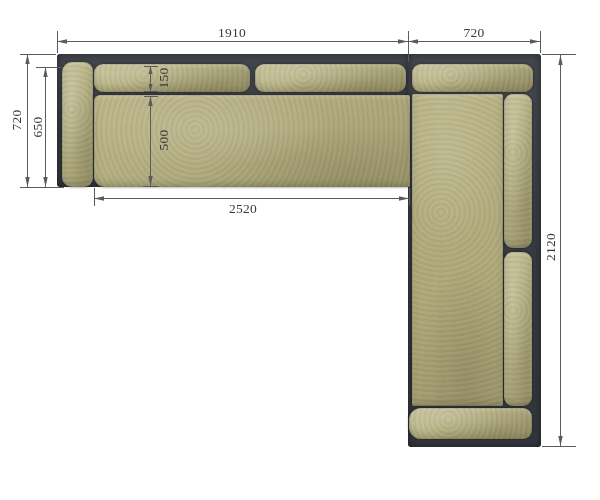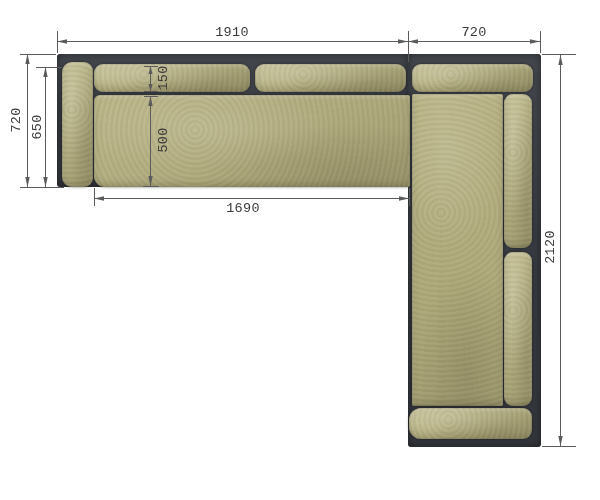--- a/index.html
+++ b/index.html
@@ -1,18 +1,18 @@
 <!DOCTYPE html>
 <html><head>
 <meta charset="utf-8">
 <style>
   html,body{margin:0;padding:0;background:#fff;}
   .stage{
     position:relative;width:600px;height:500px;background:#ffffff;
-    font-family:Liberation Mono, monospace;overflow:hidden;
+    font-family:Liberation Serif, serif;overflow:hidden;
   }
   
   .frame{position:absolute;background:linear-gradient(180deg,#44484e 0%,#383b41 45%,#33363b 100%);
     box-shadow:inset 0 0 8px rgba(0,0,0,.45);}
   .frame-h{left:57px;top:54px;width:351px;height:133px;border-radius:3px 0 0 3px;}
   .frame-v{left:408px;top:54px;width:133px;height:393px;border-radius:0 3px 3px 3px;}
   
   .cushion{
     position:absolute;border-radius:9px;
     background:
@@ -133,16 +133,16 @@
   <span class="dim-label" style="left:434px;top:26px;width:80px;">720</span>
 
   <span class="dim-label dim-v" style="left:-13px;top:113px;width:60px;">720</span>
 
   <span class="dim-label dim-v" style="left:8px;top:120px;width:60px;">650</span>
 
   <span class="dim-label dim-v" style="left:134px;top:71px;width:60px;">150</span>
 
   <span class="dim-label dim-v" style="left:134px;top:133px;width:60px;">500</span>
 
-  <span class="dim-label" style="left:203px;top:202px;width:80px;">1690</span>
+  <span class="dim-label" style="left:203px;top:202px;width:80px;">2520</span>
 
   <span class="dim-label dim-v" style="left:516px;top:240px;width:70px;">2120</span>
 </div>
 
 </body></html>

